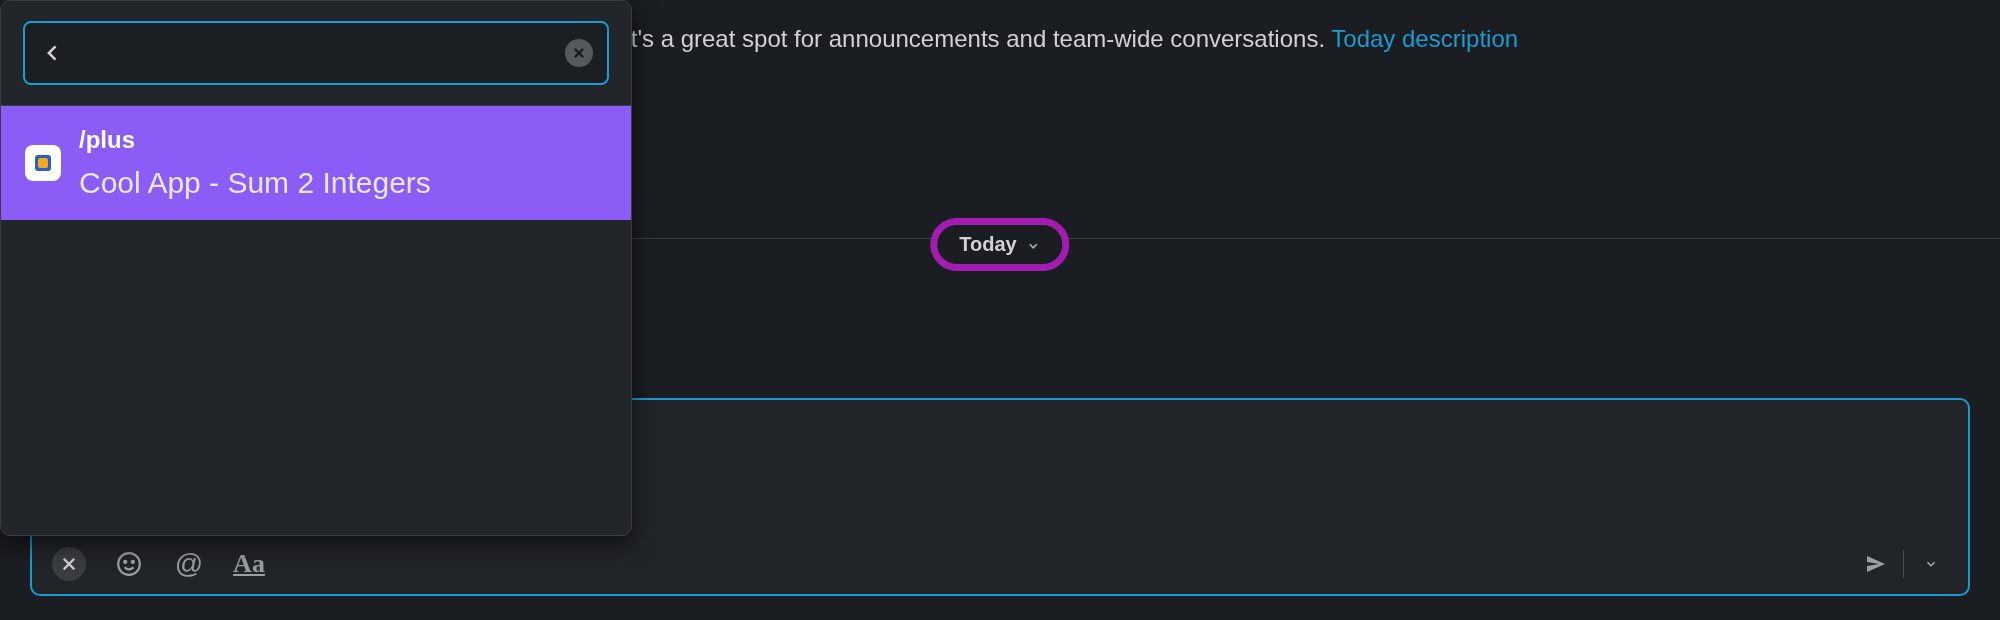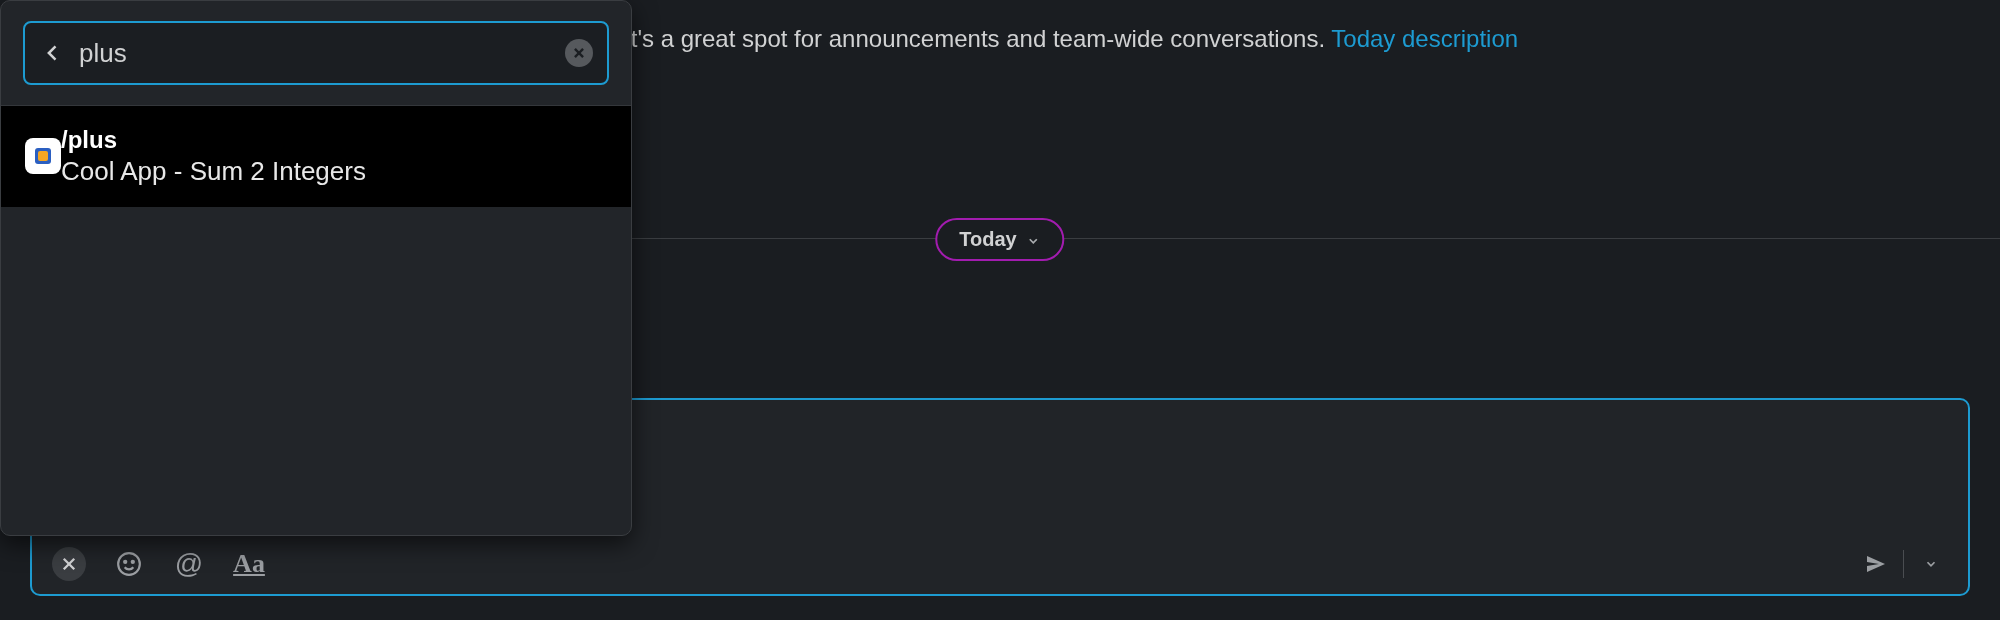--- a/index.html
+++ b/index.html
@@ -90,51 +90,52 @@
     border-radius: 50%;
     background: #56595d;
     color: #1b1e22;
     display: flex; align-items: center; justify-content: center;
     cursor: pointer;
   }
 
   .popup-result {
     display: flex;
     align-items: center;
+    gap: 18px;
     padding: 18px 24px;
-    background: #000000;
+    background: #8b5cf6;
     color: #fff;
     cursor: pointer;
   }
   .popup-result .app-icon {
     width: 36px; height: 36px;
     border-radius: 8px;
     background: #fff;
     display: flex; align-items: center; justify-content: center;
   }
   .popup-result .app-icon svg { width: 24px; height: 24px; }
   .popup-result .cmd-text { line-height: 1.3; }
   .popup-result .cmd-name { font-size: 24px; font-weight: 700; color: #fff; }
-  .popup-result .cmd-sub  { font-size: 26px; color: #e8e8e8; }
+  .popup-result .cmd-sub  { font-size: 30px; color: #e8e8e8; margin-top: 8px; }
 
   
   .date-divider {
     position: absolute;
     top: 238px;
     left: 0; right: 0;
     height: 1px;
     background: #3a3d41;
   }
   .date-pill {
     position: absolute;
     top: 218px;
     left: 50%;
     transform: translateX(-50%);
     background: #1a1d21;
-    border: 2px solid #a21caf;
+    border: 7px solid #a21caf;
     border-radius: 999px;
     padding: 8px 22px;
     font-size: 20px;
     font-weight: 700;
     color: #d1d2d3;
     display: flex; align-items: flex-end; gap: 10px;
     cursor: pointer;
     z-index: 5;
   }
   .date-pill .chev { font-size: 14px; color: #a9acaf; }
@@ -240,21 +241,20 @@
 </div>
 
 <div class="popup">
   <div class="popup-search-wrap">
     <div class="popup-search">
       <div class="back">
         <svg width="20" height="20" viewBox="0 0 24 24" fill="none" stroke="currentColor" stroke-width="3">
             <polyline points="15 4 7 12 15 20"></polyline>
           </svg>
       </div>
-      <input type="text" value="plus" style="">
       <div class="clear-btn">
         <svg width="14" height="14" viewBox="0 0 24 24" stroke="#1b1e22" stroke-width="4" fill="none">
             <line x1="5" y1="5" x2="19" y2="19"></line>
             <line x1="19" y1="5" x2="5" y2="19"></line>
           </svg>
       </div>
     </div>
   </div>
 
   <div class="popup-result">

